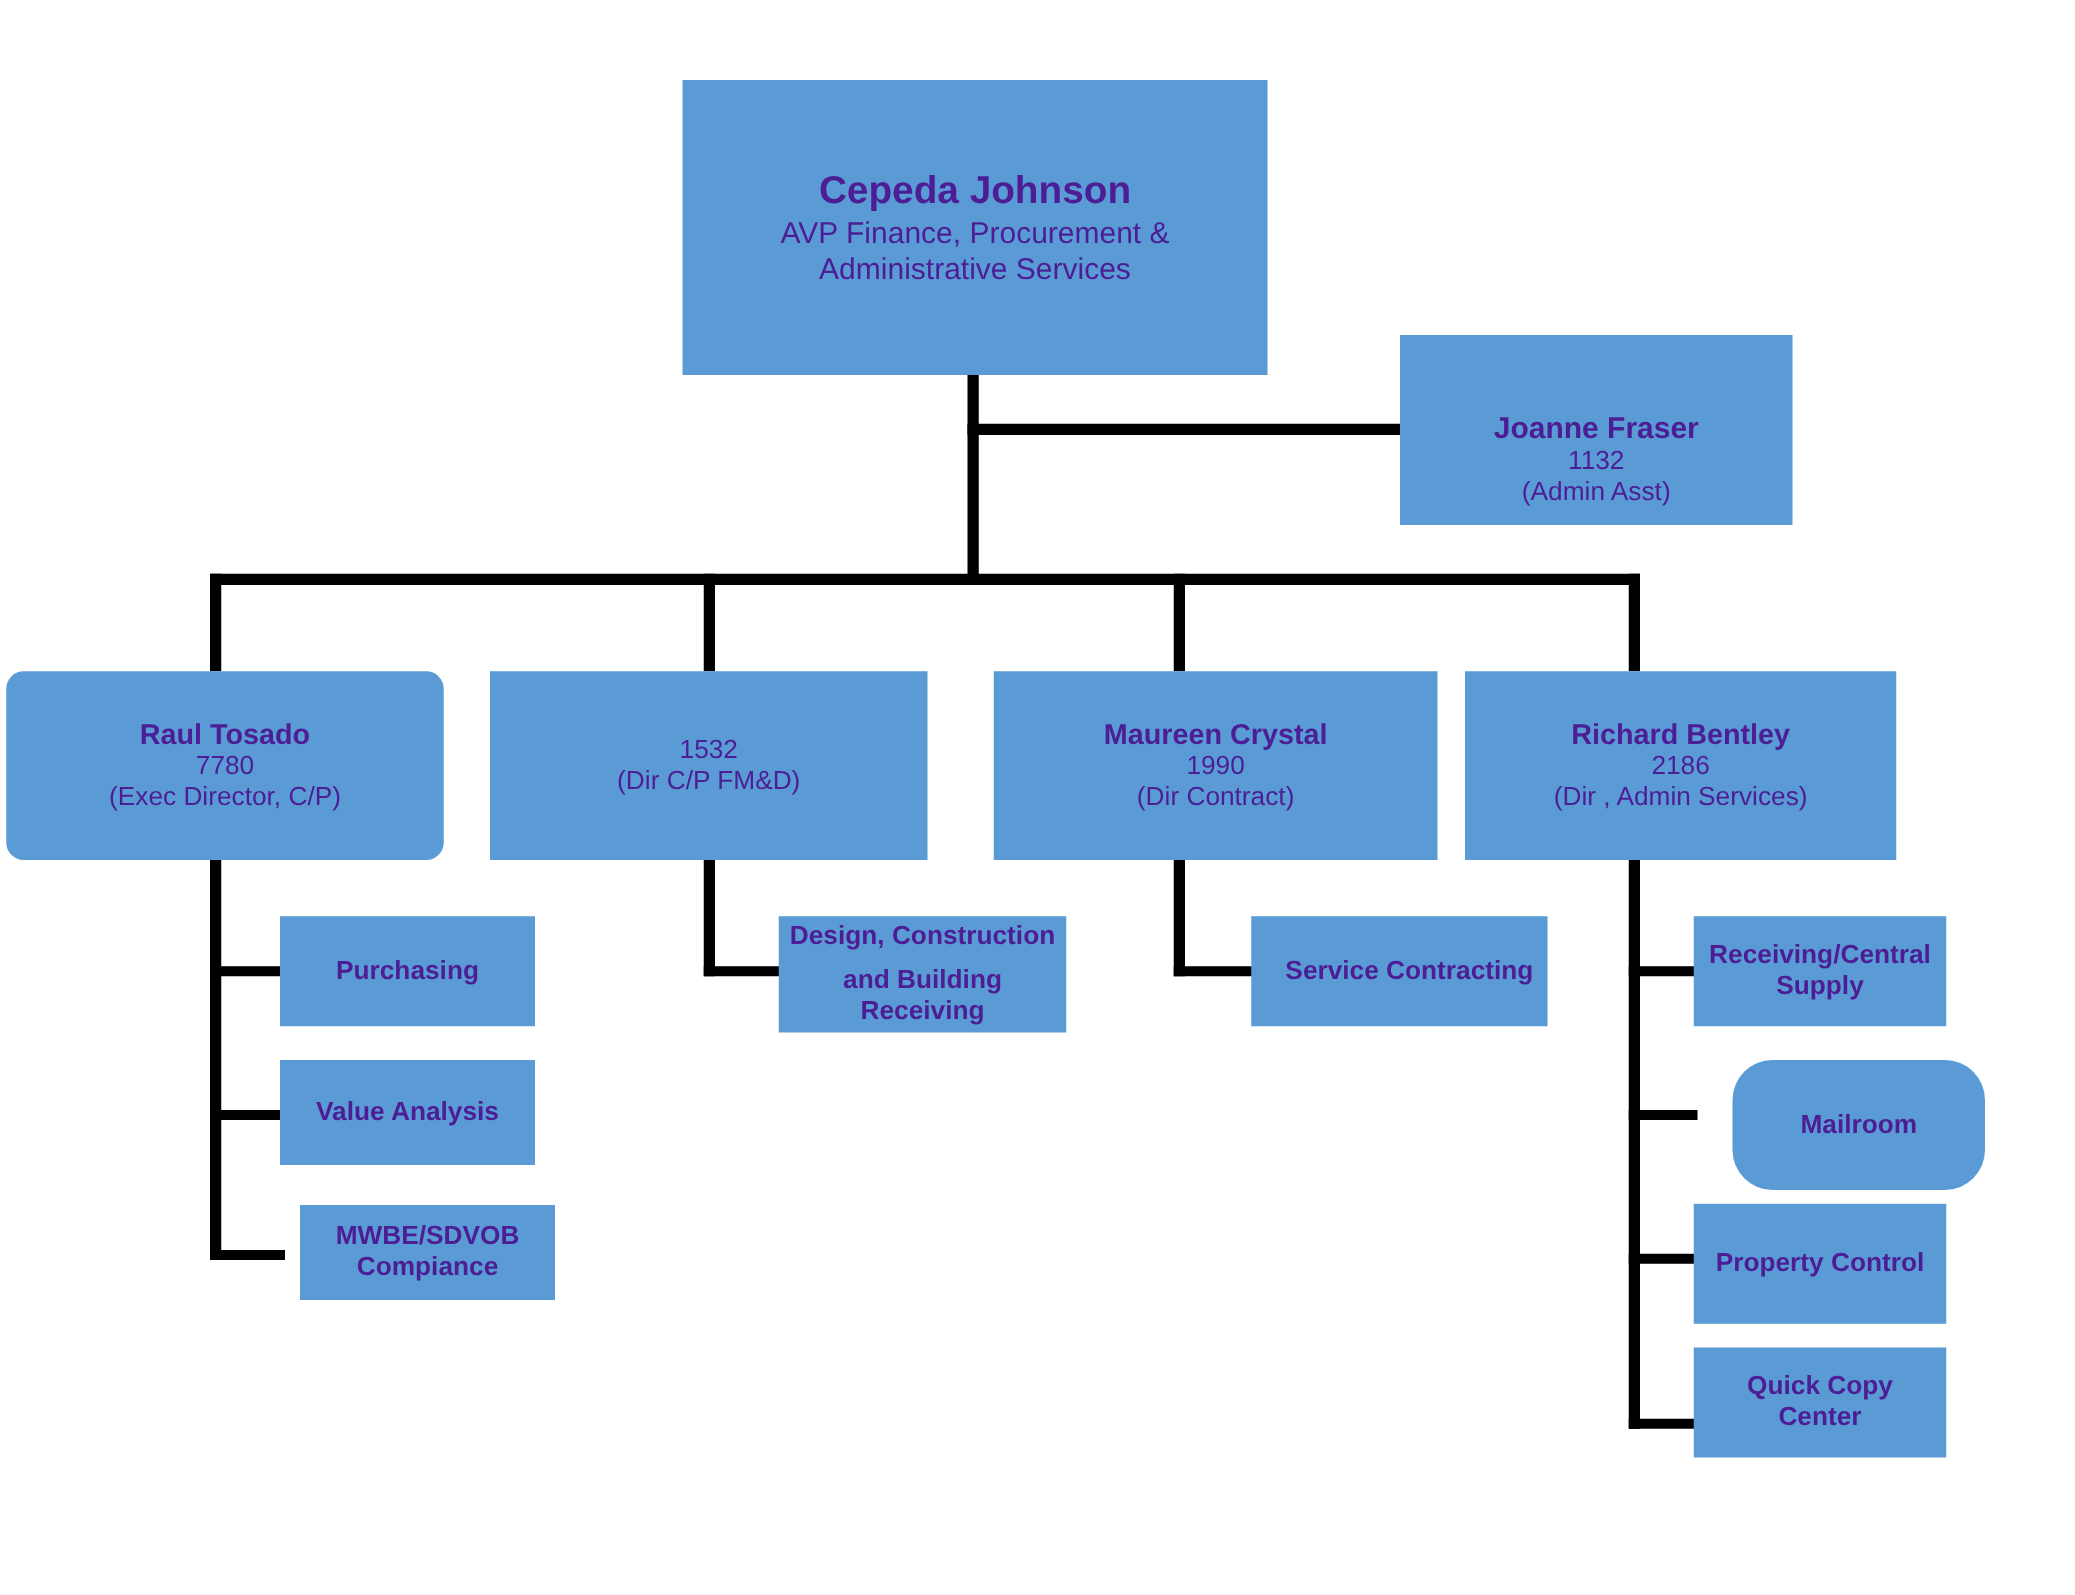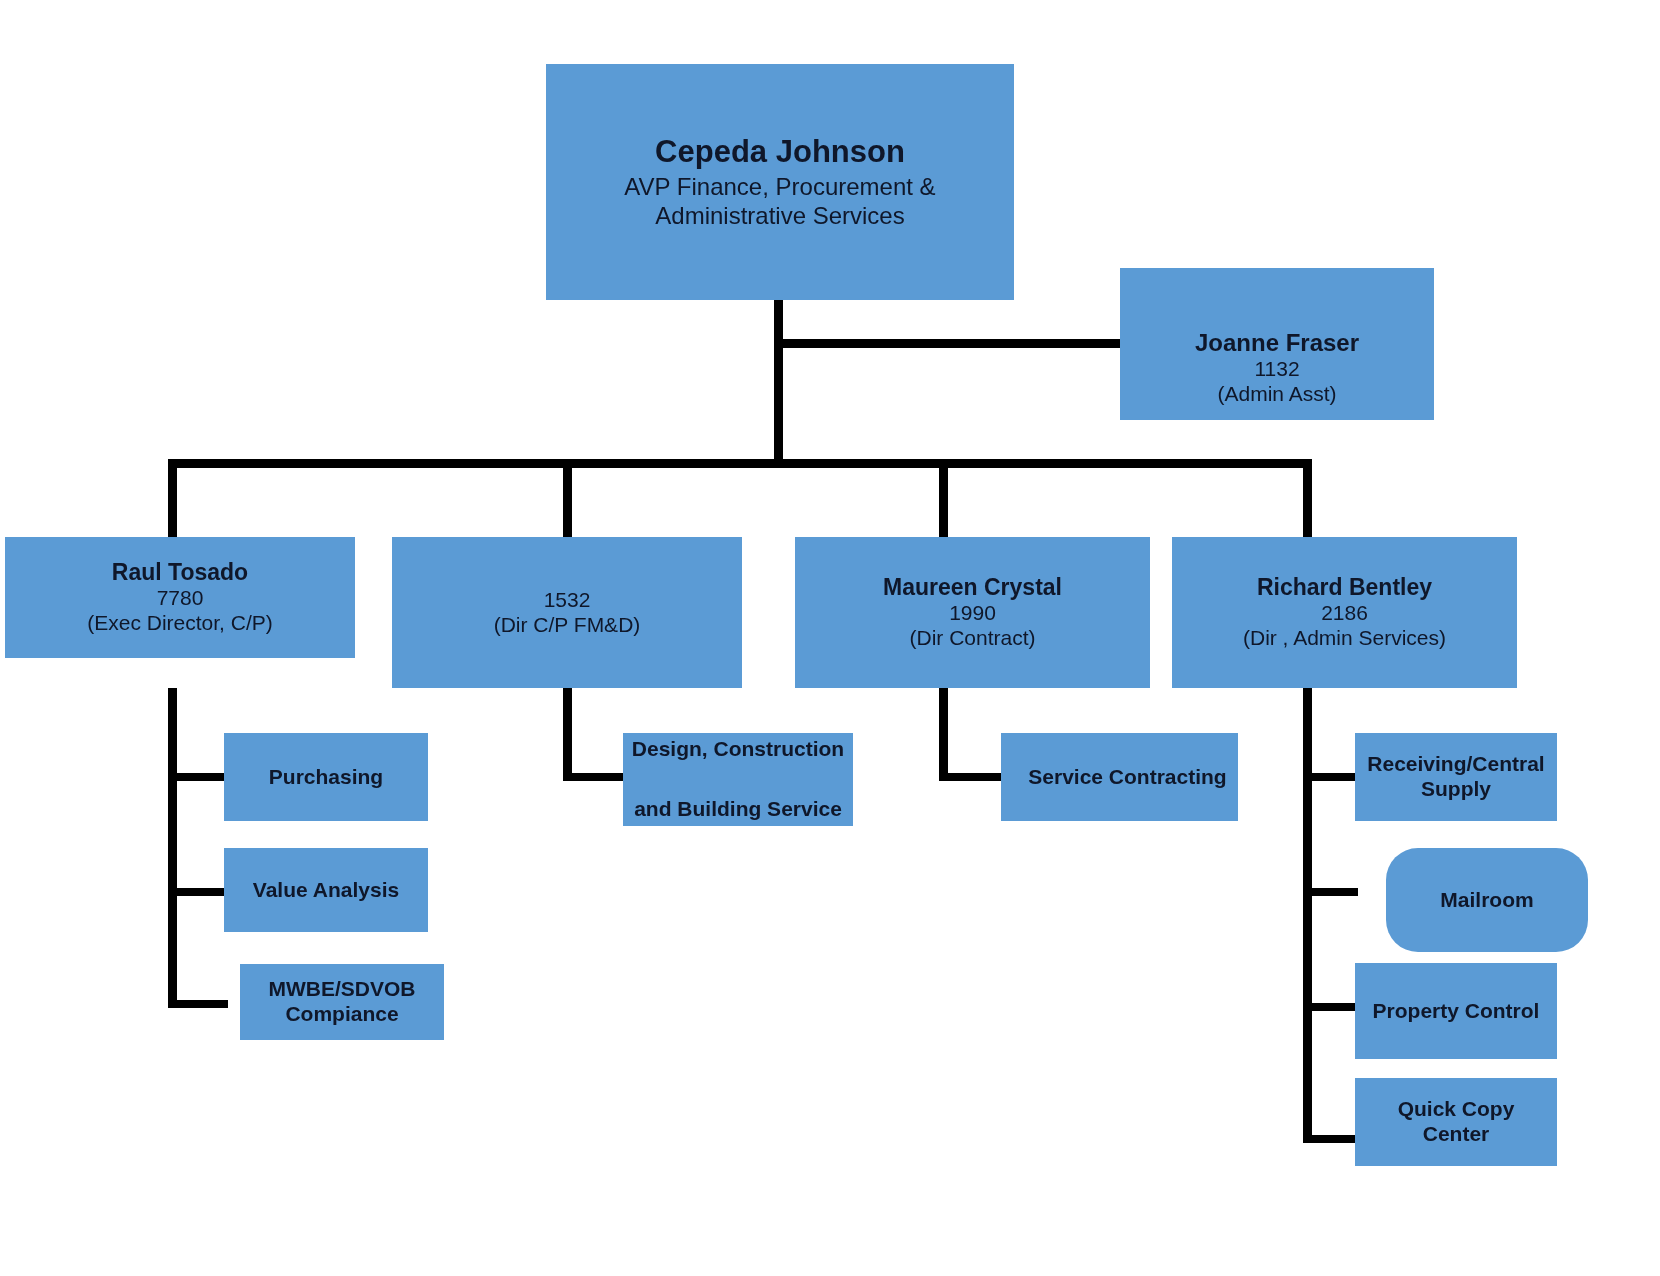--- a/index.html
+++ b/index.html
@@ -7,21 +7,21 @@
   body{
     font-family:"Liberation Sans", sans-serif;
     width:1660px;height:1276px;
     overflow:hidden;
   }
   #chart{position:relative;width:1660px;height:1276px;background:#ffffff;}
 
   .node{
     position:absolute;
     background:#5b9bd5;
-    color:#0f172a;
+    color:#4c1d95;
     display:flex;
     flex-direction:column;
     align-items:center;
     justify-content:center;
     text-align:center;
     box-sizing:border-box;
     line-height:1.18;
     z-index:3;
   }
   .node .nm{font-weight:bold;}
@@ -90,21 +90,21 @@
     <span class="ln">AVP Finance, Procurement &amp;</span>
     <span class="ln">Administrative Services</span>
   </div>
 
   <div class="node n-asst" style="left:1120px;top:268px;width:314px;height:152px;">
     <span class="nm">Joanne Fraser</span>
     <span class="ln">1132</span>
     <span class="ln">(Admin Asst)</span>
   </div>
 
-  <div class="node n-mgr" style="left:5px;top:537px;width:350px;height:121px;">
+  <div class="node n-mgr" style="left:5px;top:537px;width:350px;height:151px;border-radius:14px;">
     <span class="nm">Raul Tosado</span>
     <span class="ln">7780</span>
     <span class="ln">(Exec Director, C/P)</span>
   </div>
 
   <div class="node n-mgr" style="left:392px;top:537px;width:350px;height:151px;">
     <span class="ln">1532</span>
     <span class="ln">(Dir C/P FM&amp;D)</span>
   </div>
 
@@ -126,21 +126,21 @@
   <div class="node n-unit" style="left:224px;top:848px;width:204px;height:84px;">
     <span class="nm">Value Analysis</span>
   </div>
   <div class="node n-unit" style="left:240px;top:964px;width:204px;height:76px;">
     <span class="nm">MWBE/SDVOB</span>
     <span class="nm">Compiance</span>
   </div>
 
   <div class="node n-unit" style="left:623px;top:733px;width:230px;height:93px;justify-content:space-between;">
     <span class="nm">Design, Construction</span>
-    <span class="nm">and Building Service</span>
+    <span class="nm">and Building Receiving</span>
   </div>
 
   <div class="node n-unit" style="left:1001px;top:733px;width:237px;height:88px;padding-left:24px;">
     <span class="nm">Service Contracting</span>
   </div>
 
   <div class="node n-unit" style="left:1355px;top:733px;width:202px;height:88px;">
     <span class="nm">Receiving/Central</span>
     <span class="nm">Supply</span>
   </div>

